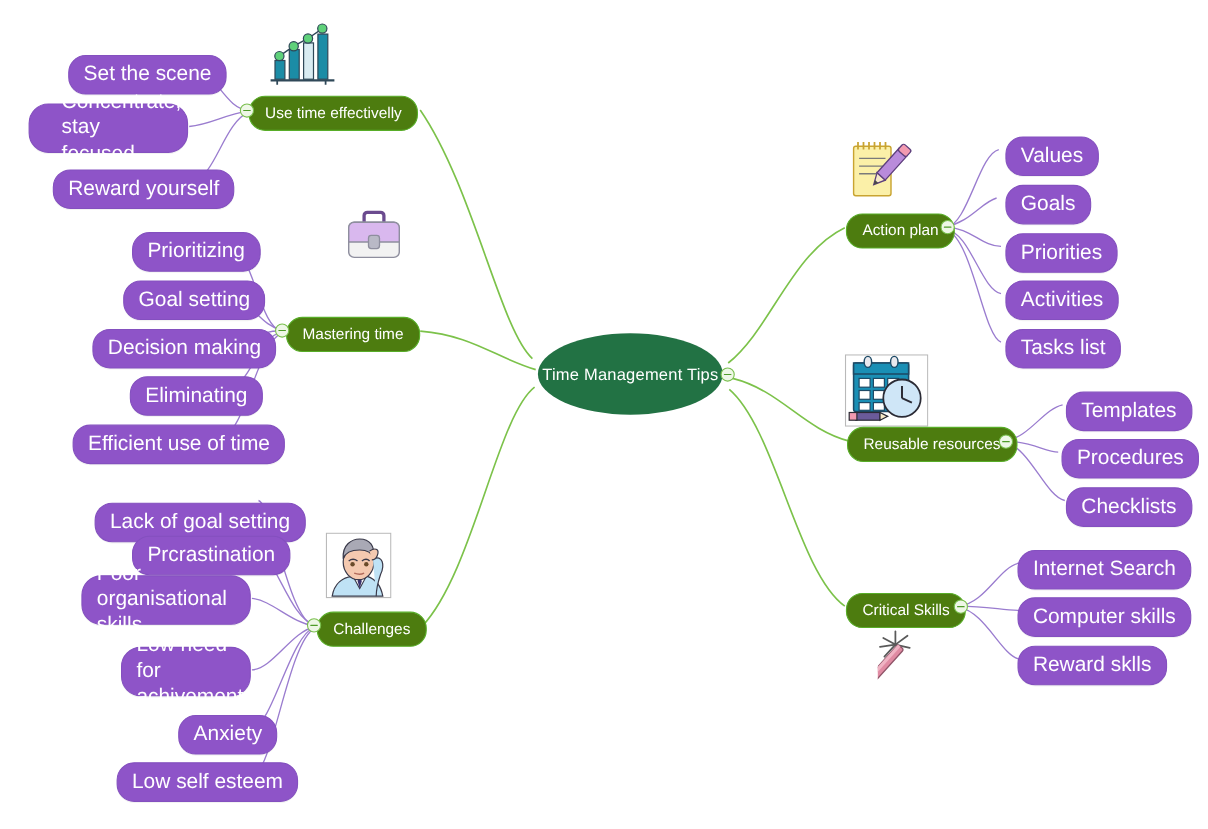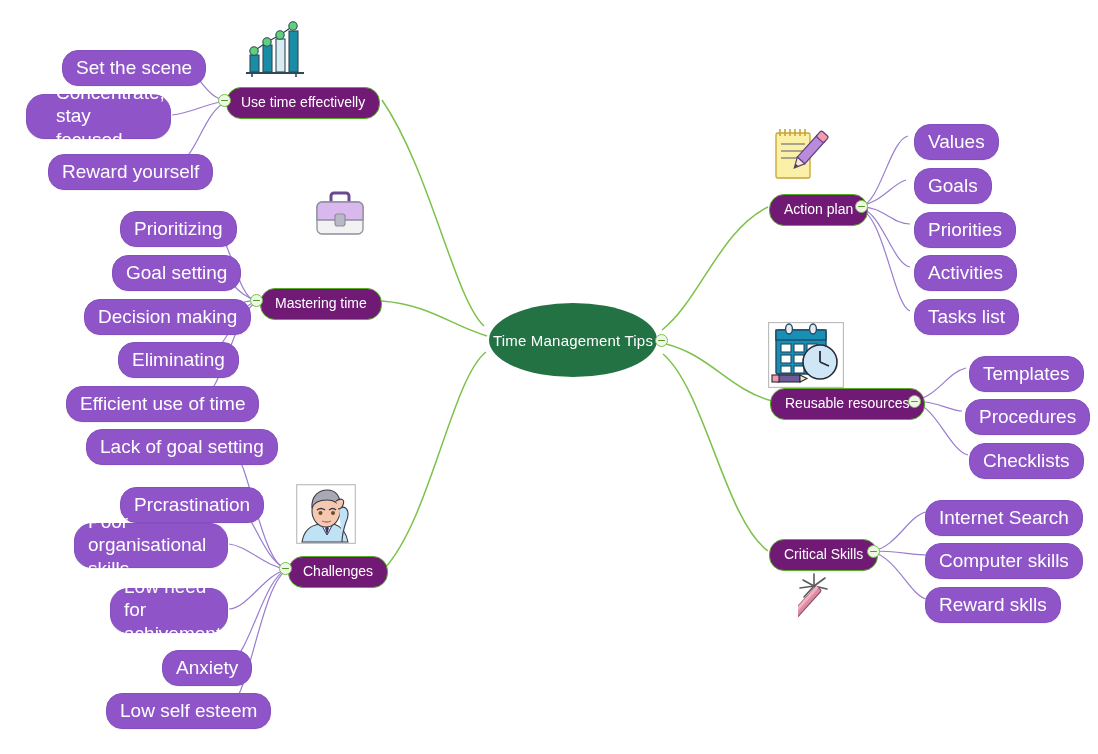--- a/index.html
+++ b/index.html
@@ -31,21 +31,21 @@
   .leaf{
     background:#8e54c8;
     border:1px solid #8450bf;
     font-size:19px;
     padding:5px 13px 6px 13px;
     border-radius:16px;
     box-shadow:0 1px 0 rgba(0,0,0,.05);
   }
   .leaf.two-line{border-radius:18px;}
   .branch{
-    background:#701a75;
+    background:#4d7c0f;
     border:1px solid #58ad28;
     font-size:14px;
     padding:6px 14px 7px 14px;
     border-radius:15px;
   }
   .center{
     position:absolute;
     background:#227244;
     border-radius:50%;
     display:flex;align-items:center;justify-content:center;
@@ -282,21 +282,21 @@
   </div>
   <div class="node leaf" style="left:66px;top:386px;">
     <span>Efficient use of time</span>
   </div>
 
   <div class="node branch" style="left:288px;top:556px;">
     <span>Challenges</span>
   </div>
   <div class="toggle" style="left:279px;top:562px;"></div>
 
-  <div class="node leaf" style="left:86px;top:429px;">
+  <div class="node leaf" style="left:86px;top:457px;">
     <span>Lack of goal setting</span>
   </div>
   <div class="node leaf" style="left:120px;top:487px;">
     <span>Prcrastination</span>
   </div>
   <div class="node leaf two-line" style="left:74px;top:523px;width:154px;height:45px;">
     <span>Poor organisational
 skills</span>
   </div>
   <div class="node leaf two-line" style="left:110px;top:588px;width:118px;height:45px;">

